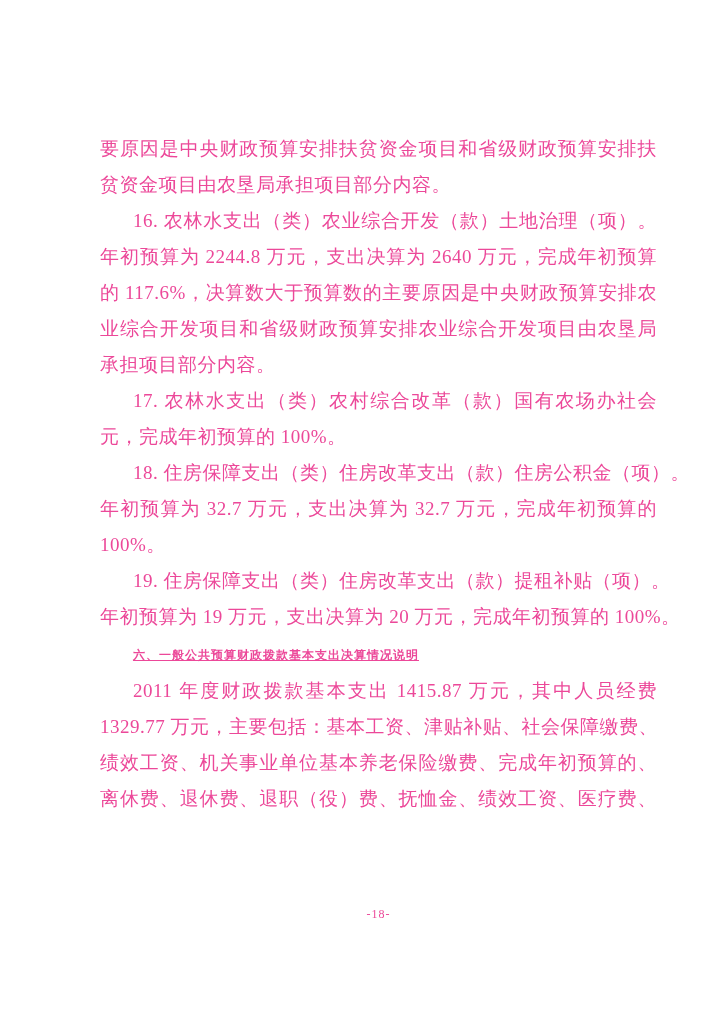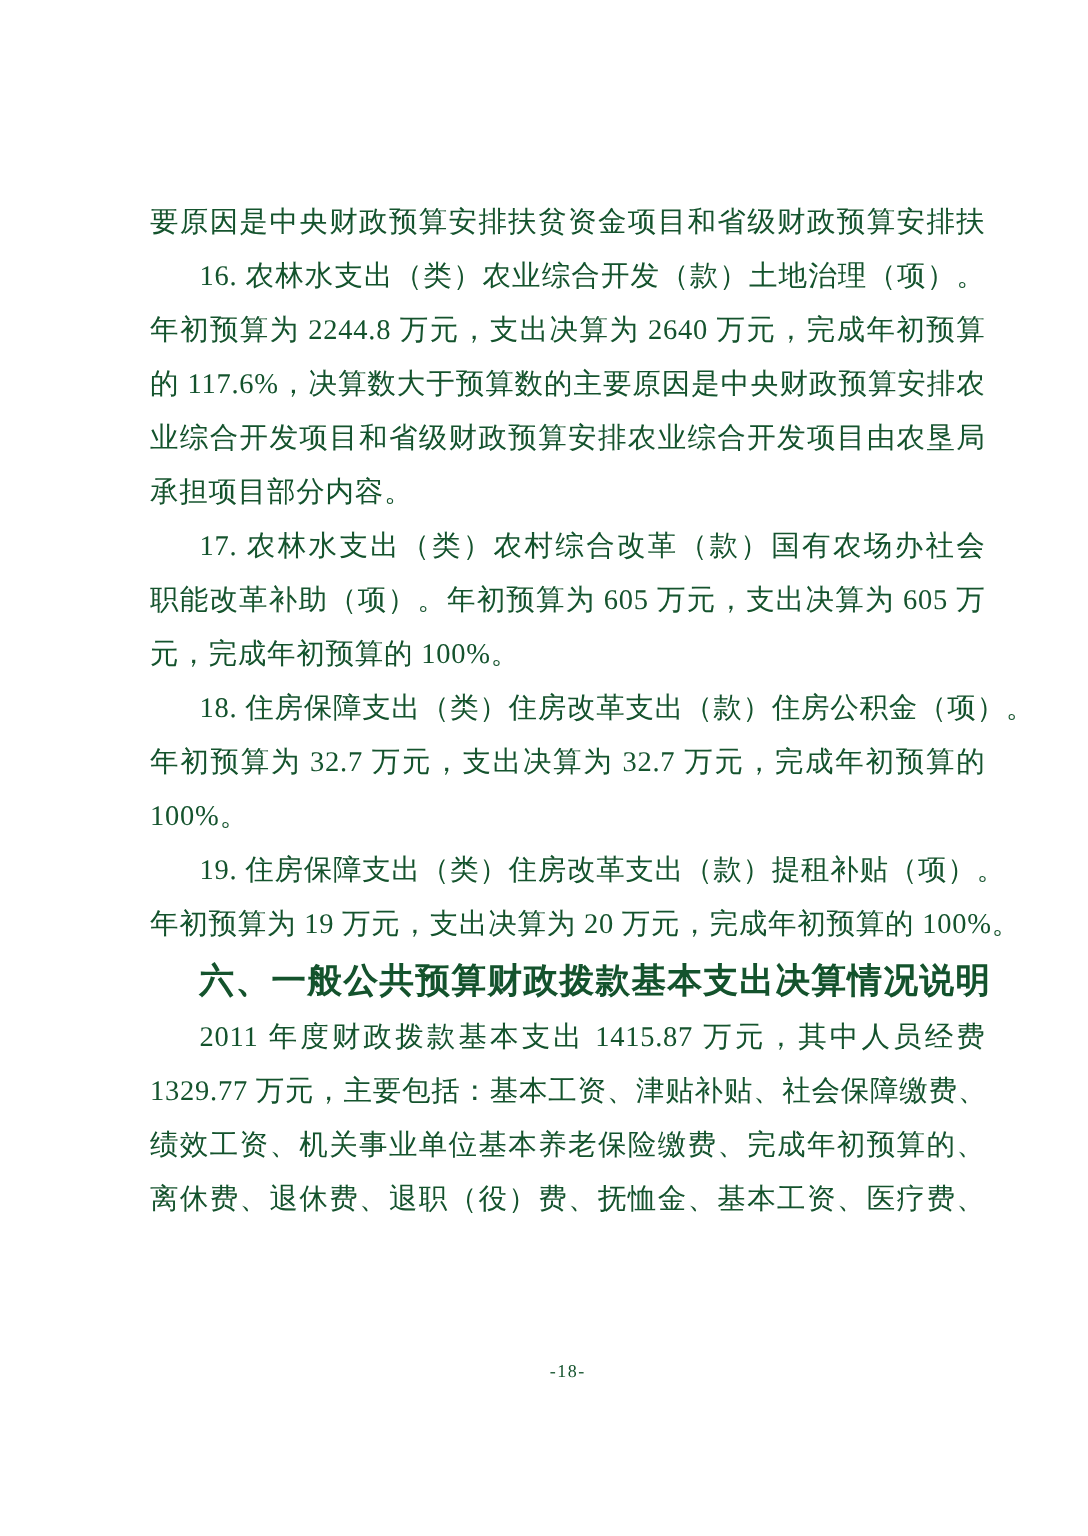--- a/index.html
+++ b/index.html
@@ -7,21 +7,21 @@
     padding: 0;
     background: #ffffff;
   }
   .page {
     position: relative;
     width: 725px;
     height: 1024px;
     background: #ffffff;
     overflow: hidden;
     font-family: "Liberation Serif", serif;
-    color: #14532d;
+    color: #ec4899;
   }
   .content {
     position: absolute;
     left: 100px;
     top: 131px;
     width: 557px;
   }
   .line {
     font-size: 19px;
     line-height: 36px;
@@ -35,62 +35,63 @@
   }
   .indent {
     text-indent: 33px;
   }
   .bold {
     font-weight: 400;
   }
   .hei {
     font-family: "Liberation Sans", sans-serif;
     font-weight: 700;
-    font-size: 23px;
+    font-size: 12px;
     letter-spacing: 1px;
+    text-decoration: underline;
   }
   .pageno {
     position: absolute;
     left: 100px;
     top: 896px;
     width: 557px;
     line-height: 36px;
     font-size: 12px;
     text-align: center;
     letter-spacing: 1px;
   }
 </style>
 </head>
 <body>
 
 <div class="page">
   <div class="content">
 
     <div class="line fill"><span>要原因是中央财政预算安排扶贫资金项目和省级财政预算安排扶</span></div>
+    <div class="line"><span>贫资金项目由农垦局承担项目部分内容。</span></div>
 
     <div class="line fill indent"><span class="bold">16. 农林水支出（类）农业综合开发（款）土地治理（项）。</span></div>
     <div class="line fill"><span>年初预算为 2244.8 万元，支出决算为 2640 万元，完成年初预算</span></div>
     <div class="line fill"><span>的 117.6%，决算数大于预算数的主要原因是中央财政预算安排农</span></div>
     <div class="line fill"><span>业综合开发项目和省级财政预算安排农业综合开发项目由农垦局</span></div>
     <div class="line"><span>承担项目部分内容。</span></div>
 
     <div class="line fill indent"><span class="bold">17. 农林水支出（类）农村综合改革（款）国有农场办社会</span></div>
-    <div class="line fill"><span class="bold">职能改革补助（项）。</span><span>年初预算为 605 万元，支出决算为 605 万</span></div>
     <div class="line"><span>元，完成年初预算的 100%。</span></div>
 
     <div class="line fill indent"><span class="bold">18. 住房保障支出（类）住房改革支出（款）住房公积金（项）。</span></div>
     <div class="line fill"><span>年初预算为 32.7 万元，支出决算为 32.7 万元，完成年初预算的</span></div>
     <div class="line"><span>100%。</span></div>
 
     <div class="line fill indent"><span class="bold">19. 住房保障支出（类）住房改革支出（款）提租补贴（项）。</span></div>
     <div class="line fill"><span>年初预算为 19 万元，支出决算为 20 万元，完成年初预算的 100%。</span></div>
 
     <div class="line indent"><span class="hei">六、一般公共预算财政拨款基本支出决算情况说明</span></div>
 
     <div class="line fill indent"><span>2011 年度财政拨款基本支出 1415.87 万元，其中人员经费</span></div>
     <div class="line fill"><span>1329.77 万元，主要包括：基本工资、津贴补贴、社会保障缴费、</span></div>
     <div class="line fill"><span>绩效工资、机关事业单位基本养老保险缴费、完成年初预算的、</span></div>
-    <div class="line fill"><span>离休费、退休费、退职（役）费、抚恤金、基本工资、医疗费、</span></div>
+    <div class="line fill"><span>离休费、退休费、退职（役）费、抚恤金、绩效工资、医疗费、</span></div>
 
   </div>
 
   <div class="pageno">-18-</div>
 </div>
 
 </body></html>

